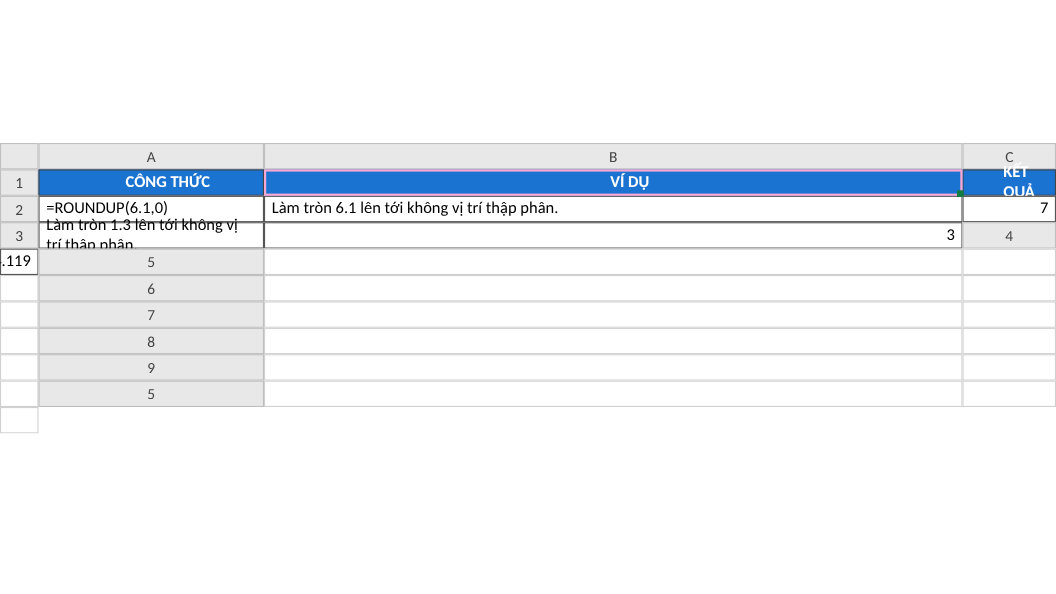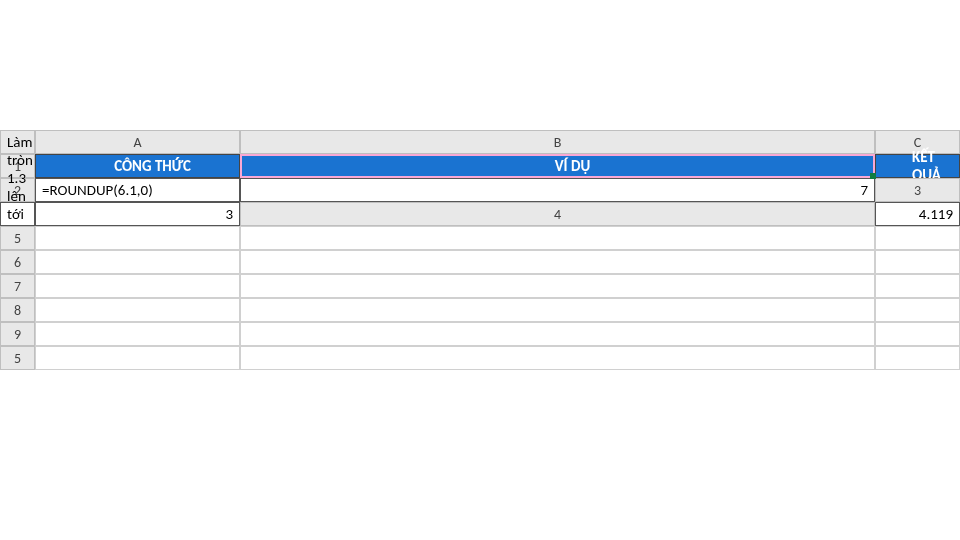--- a/index.html
+++ b/index.html
@@ -83,20 +83,21 @@
   <div class="cell col-header">B</div>
   <div class="cell col-header">C</div>
 
   <div class="cell row-header">1</div>
   <div class="cell table-header">CÔNG THỨC</div>
   <div class="cell table-header selected">VÍ DỤ</div>
   <div class="cell table-header">KẾT QUẢ</div>
 
   <div class="cell row-header">2</div>
   <div class="cell data-cell">=ROUNDUP(6.1,0)</div>
+  <div class="cell data-cell">Làm tròn 6.1 lên tới không vị trí thập phân.</div>
   <div class="cell data-cell right-align">7</div>
 
   <div class="cell row-header">3</div>
   <div class="cell data-cell">Làm tròn 1.3 lên tới không vị trí thập phân.</div>
   <div class="cell data-cell right-align">3</div>
 
   <div class="cell row-header">4</div>
   <div class="cell data-cell right-align">4.119</div>
 
   <div class="cell row-header">5</div>

